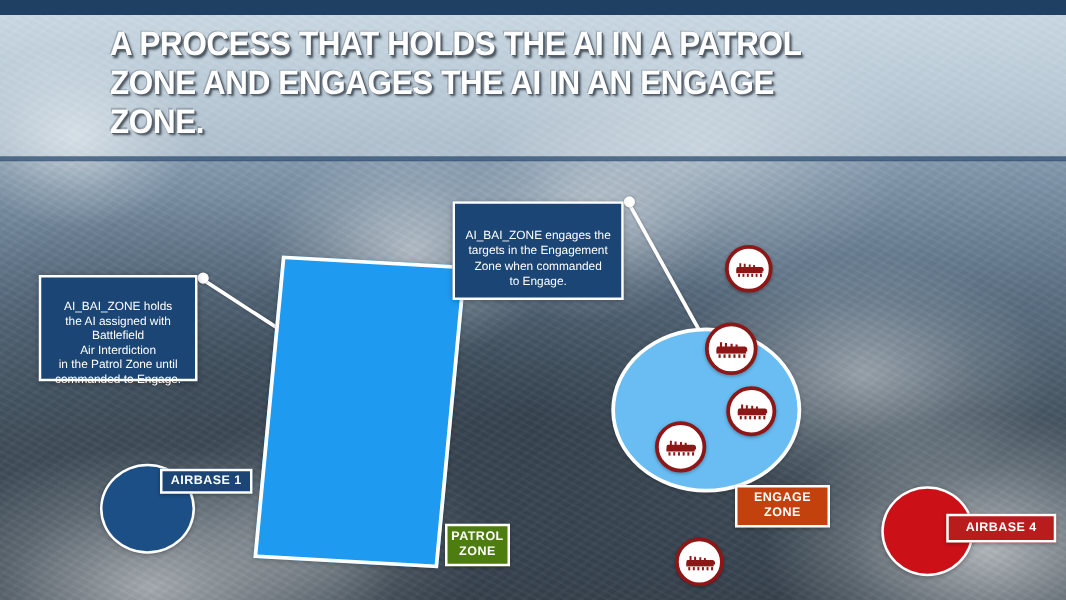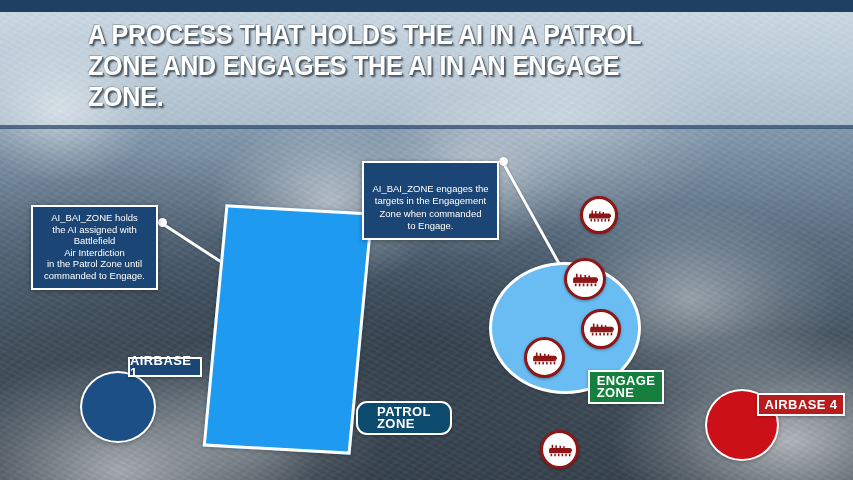--- a/index.html
+++ b/index.html
@@ -168,71 +168,72 @@
     position: absolute;
     background: #1b4574;
     border: 2px solid #ffffff;
     box-sizing: border-box;
     color: #ffffff;
     text-align: center;
     box-shadow: 0 1px 5px rgba(0,0,0,0.35);
     white-space: pre-line;
   }
   #callout-patrol {
-    left: 31px; top: 205px;
+    left: 31px; top: 220px;
     width: 127px; height: 85px;
     font-size: 9.5px;
     line-height: 11.6px;
-    padding-top: 5px;
+    padding-top: 18px;
   }
   #callout-engage {
     left: 362px; top: 145px;
     width: 137px; height: 79px;
     font-size: 9.5px;
     line-height: 12.4px;
     padding-top: 20px;
     margin-top: 16px;
   }
 
   
   .zone-label {
     position: absolute;
     border: 2px solid #ffffff;
     box-sizing: border-box;
     color: #ffffff;
-    font-size: 13px;
+    font-size: 10px;
     font-weight: bold;
     letter-spacing: 0.4px;
+    text-align: center;
     display: flex;
     align-items: center;
     justify-content: center;
     line-height: 12px;
     white-space: pre-line;
     box-shadow: 0 1px 3px rgba(0,0,0,0.3);
+    margin-top: 18px;
   }
   #label-airbase-1 {
     left: 128px; top: 357px;
     width: 74px; height: 20px;
     background: #1b4574;
   }
   #label-airbase-4 {
     left: 757px; top: 393px;
     width: 88px; height: 23px;
     background: #b91c1c;
   }
   #label-patrol-zone {
     left: 356px; top: 401px;
-    width: 96px; height: 34px;
-    background: #0c4a6e;
-    border-radius: 11px;
+    width: 52px; height: 34px;
+    background: #4d7c0f;
   }
   #label-engage-zone {
     left: 588px; top: 370px;
     width: 76px; height: 34px;
-    background: #15803d;
+    background: #c2410c;
   }
 </style>
 </head>
 <body>
 
 <div id="slide">
 
   <div id="sky"></div>
   <div id="sky-grain"></div>
 

